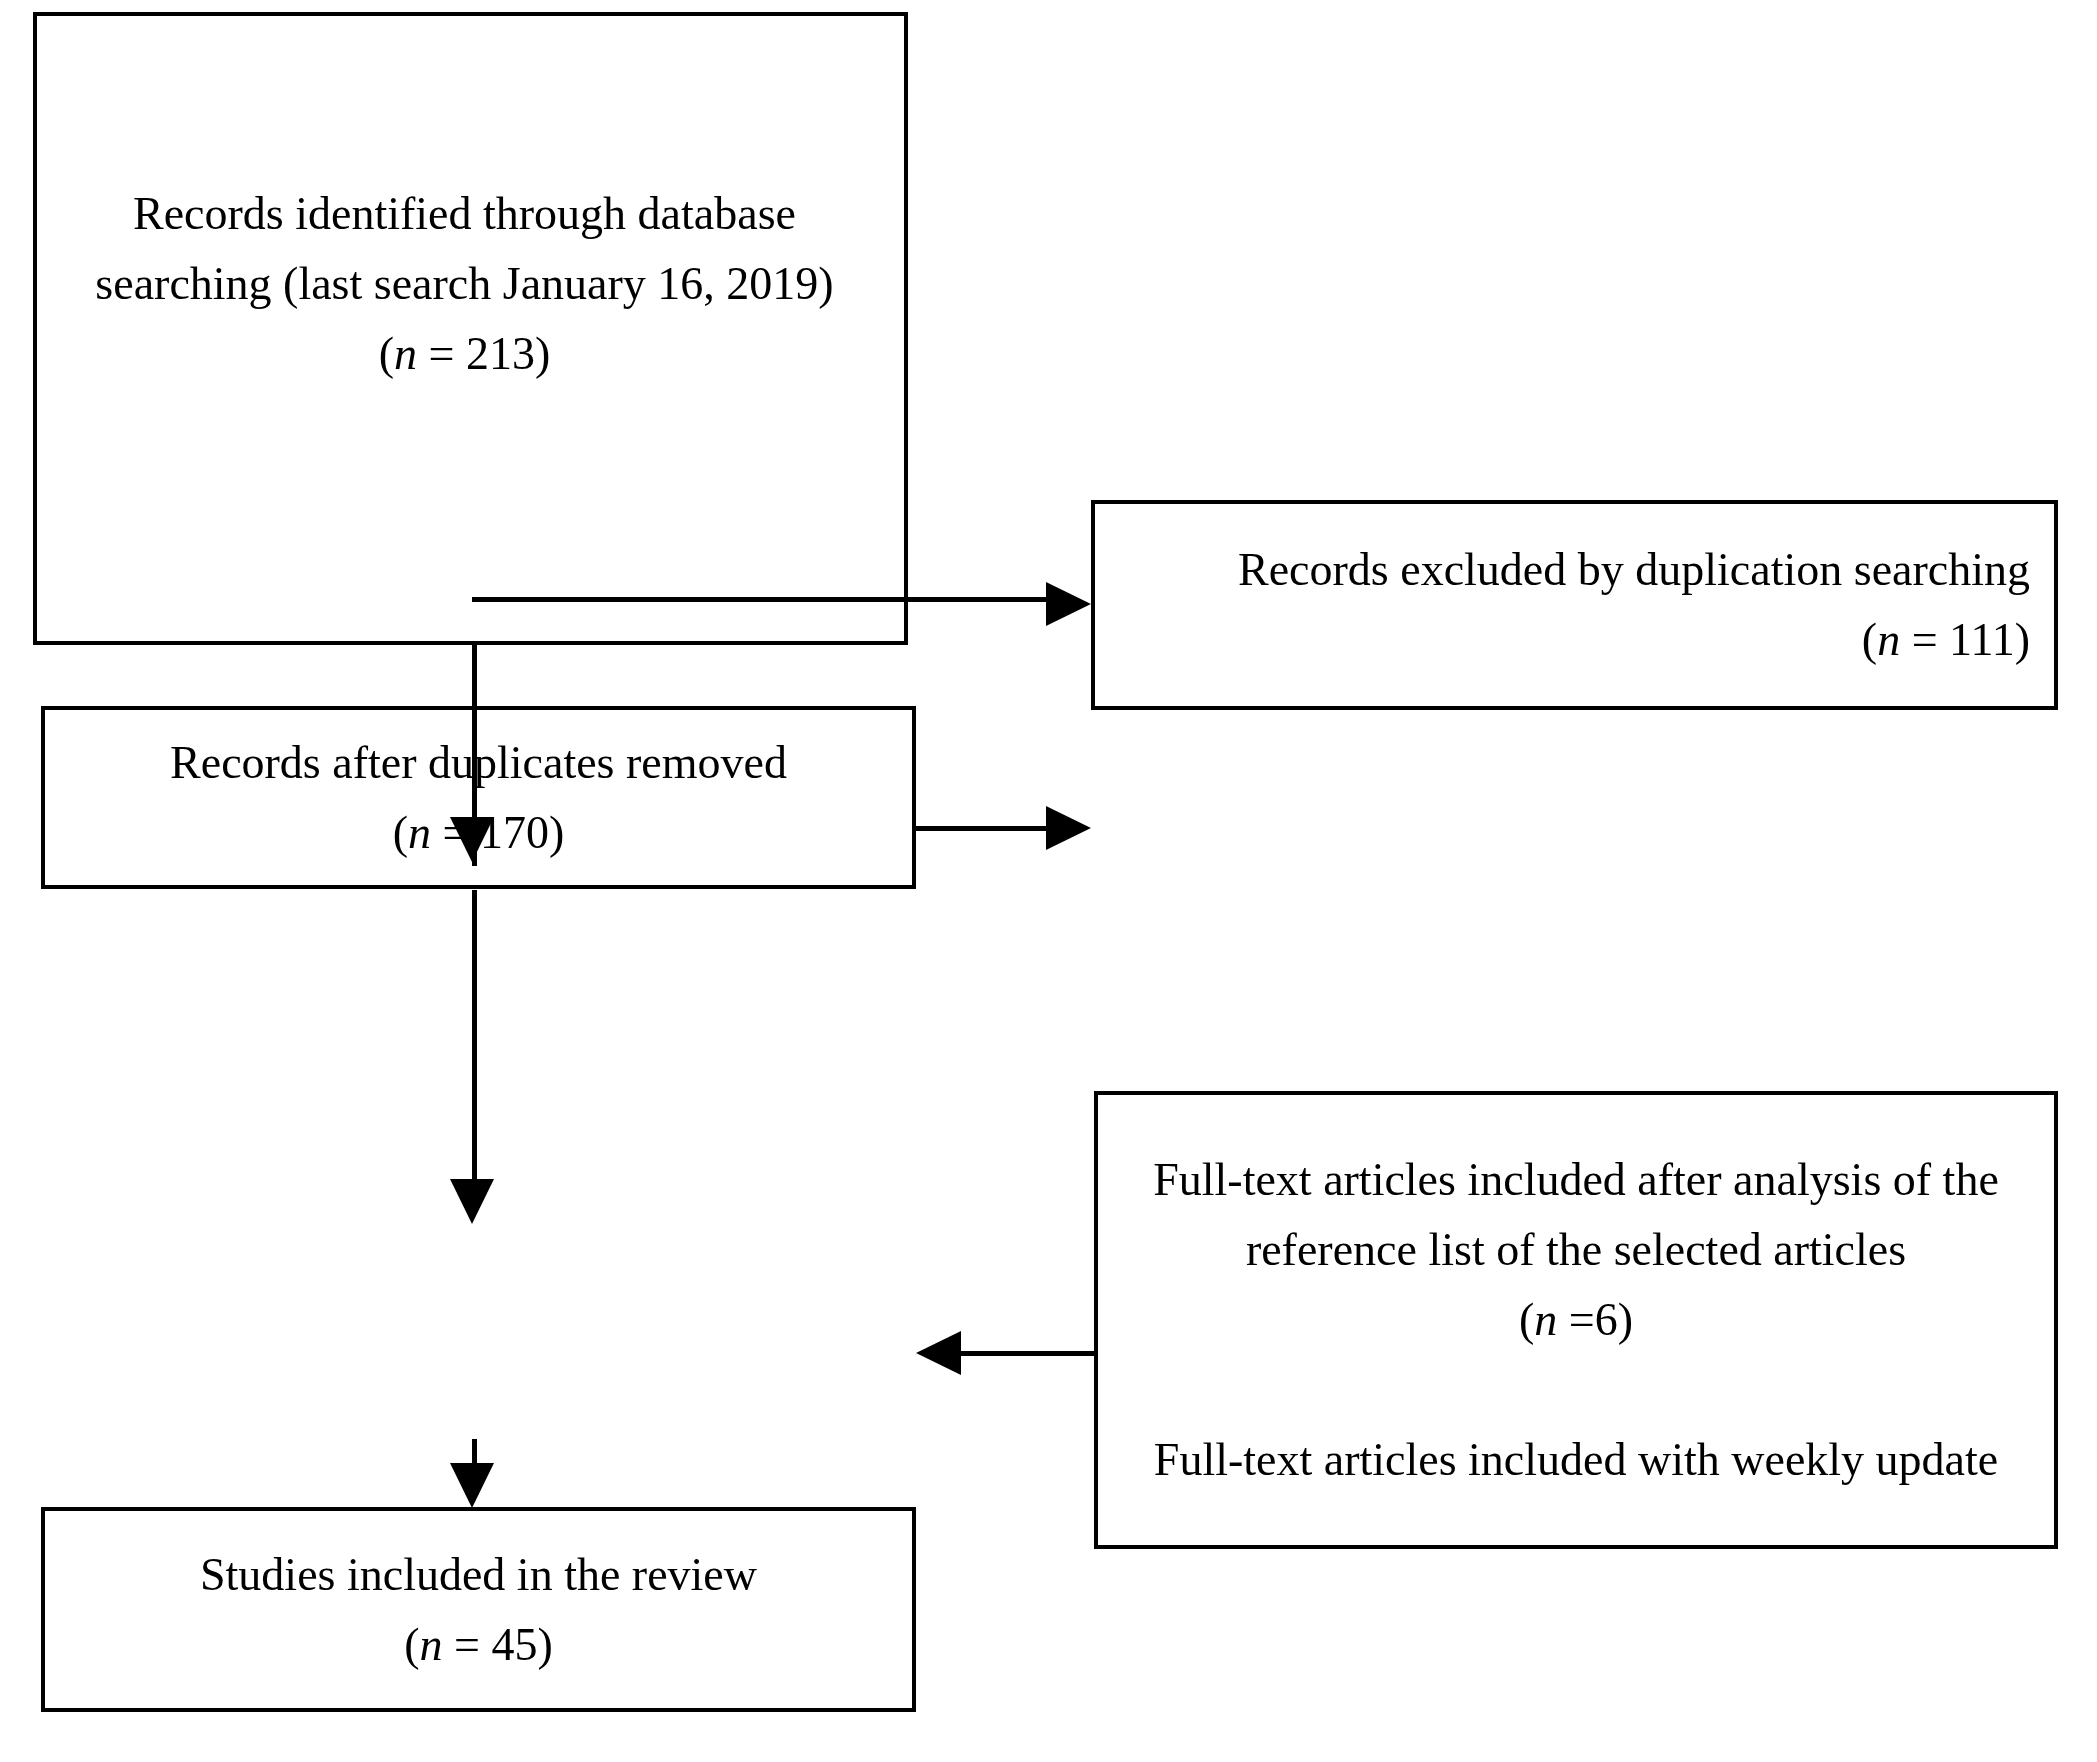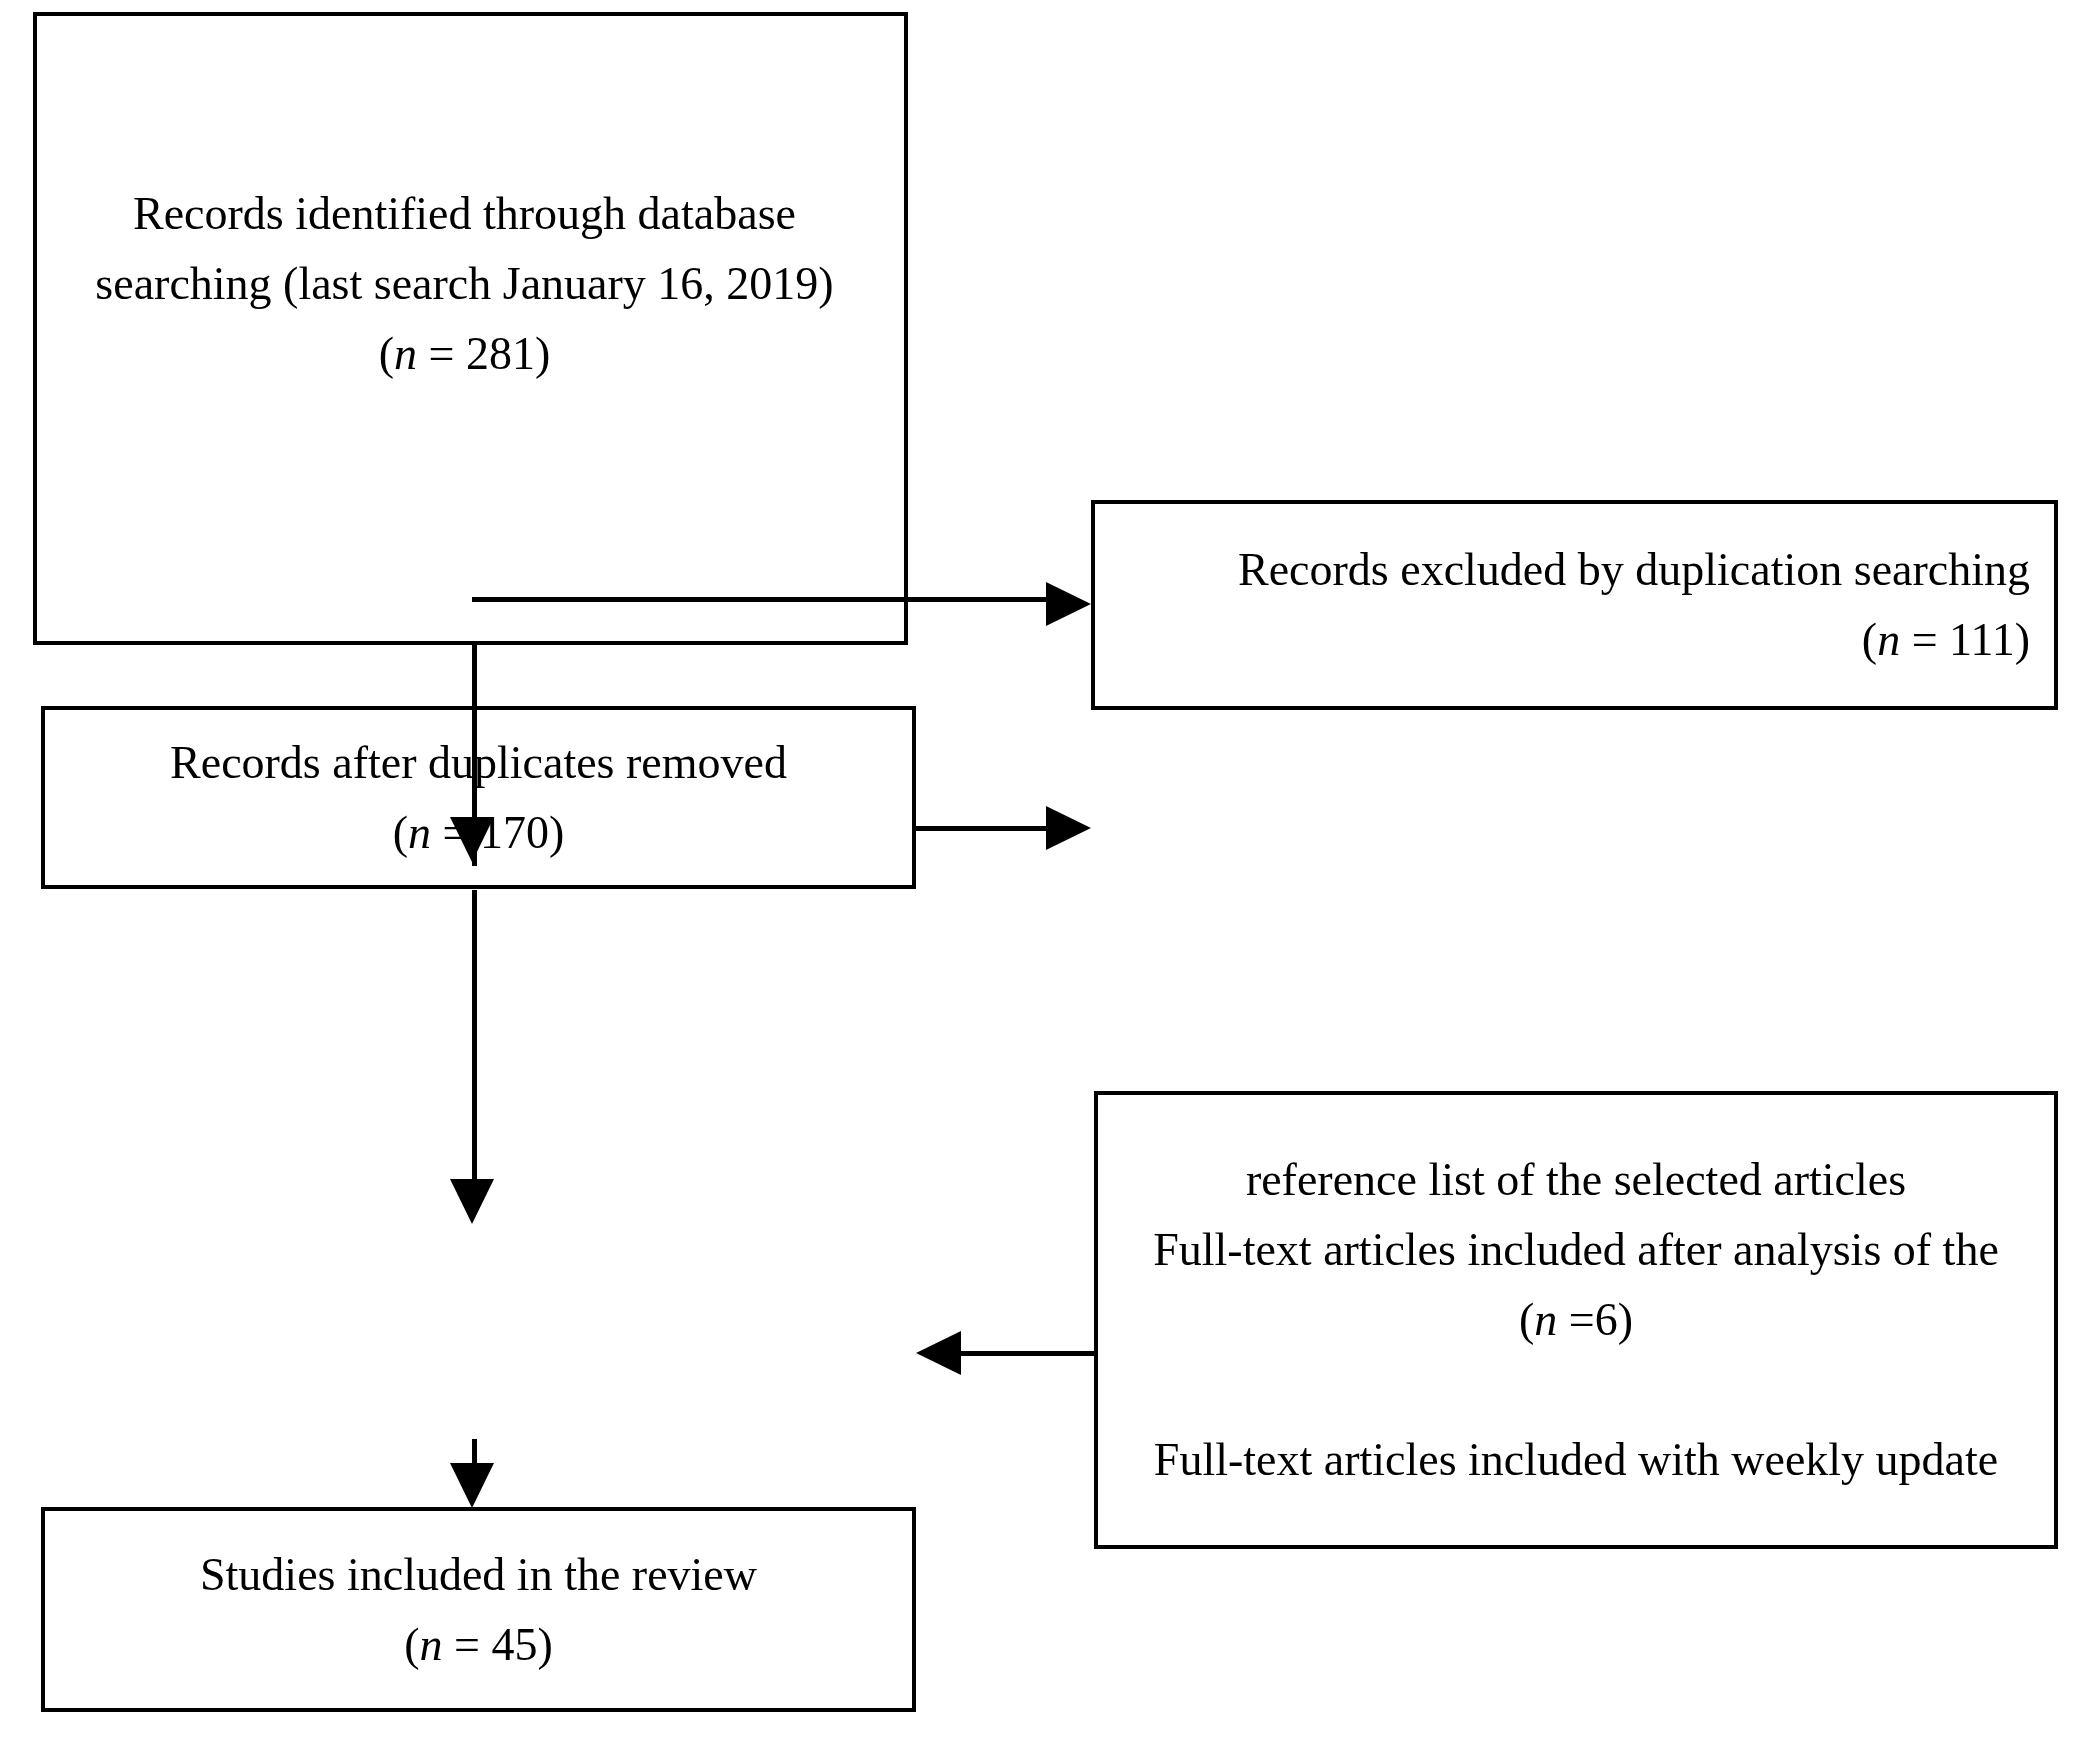--- a/index.html
+++ b/index.html
@@ -100,21 +100,21 @@
   #c5-head      { left: 450px;  top: 1463px; }
 </style>
 </head>
 <body>
 
 <div id="stage">
 
   <div class="node" id="box-identified">
     <div class="line">Records identified through database</div>
     <div class="line">searching (last search January 16, 2019)</div>
-    <div class="line"><span>(</span><span class="ital">n</span><span> = 281)</span></div>
+    <div class="line"><span>(</span><span class="ital">n</span><span> = 213)</span></div>
     <div class="spacer-lg"></div>
   </div>
 
   <div class="node" id="box-deduped">
     <div class="line">Records after duplicates removed</div>
     <div class="line"><span>(</span><span class="ital">n</span><span> = 170)</span></div>
   </div>
 
 
   <div class="node" id="box-included">
@@ -122,22 +122,22 @@
     <div class="line"><span>(</span><span class="ital">n</span><span> = 45)</span></div>
   </div>
 
   <div class="node" id="box-excl-dup">
     <div class="line">Records excluded by duplication searching</div>
     <div class="line"><span>(</span><span class="ital">n</span><span> = 111)</span></div>
   </div>
 
 
   <div class="node" id="box-added">
+    <div class="line">Full-text articles included after analysis of the</div>
     <div class="line">reference list of the selected articles</div>
-    <div class="line">Full-text articles included after analysis of the</div>
     <div class="line"><span>(</span><span class="ital">n</span><span> =6)</span></div>
     <div class="spacer-md"></div>
     <div class="line">Full-text articles included with weekly update</div>
   </div>
 
   <div class="conn vline" id="c1-stem"></div>
   <div class="arrowhead arrow-down" id="c1-head"></div>
 
   <div class="conn hline" id="c1-branch"></div>
   <div class="arrowhead arrow-right" id="c1-branchhead"></div>

